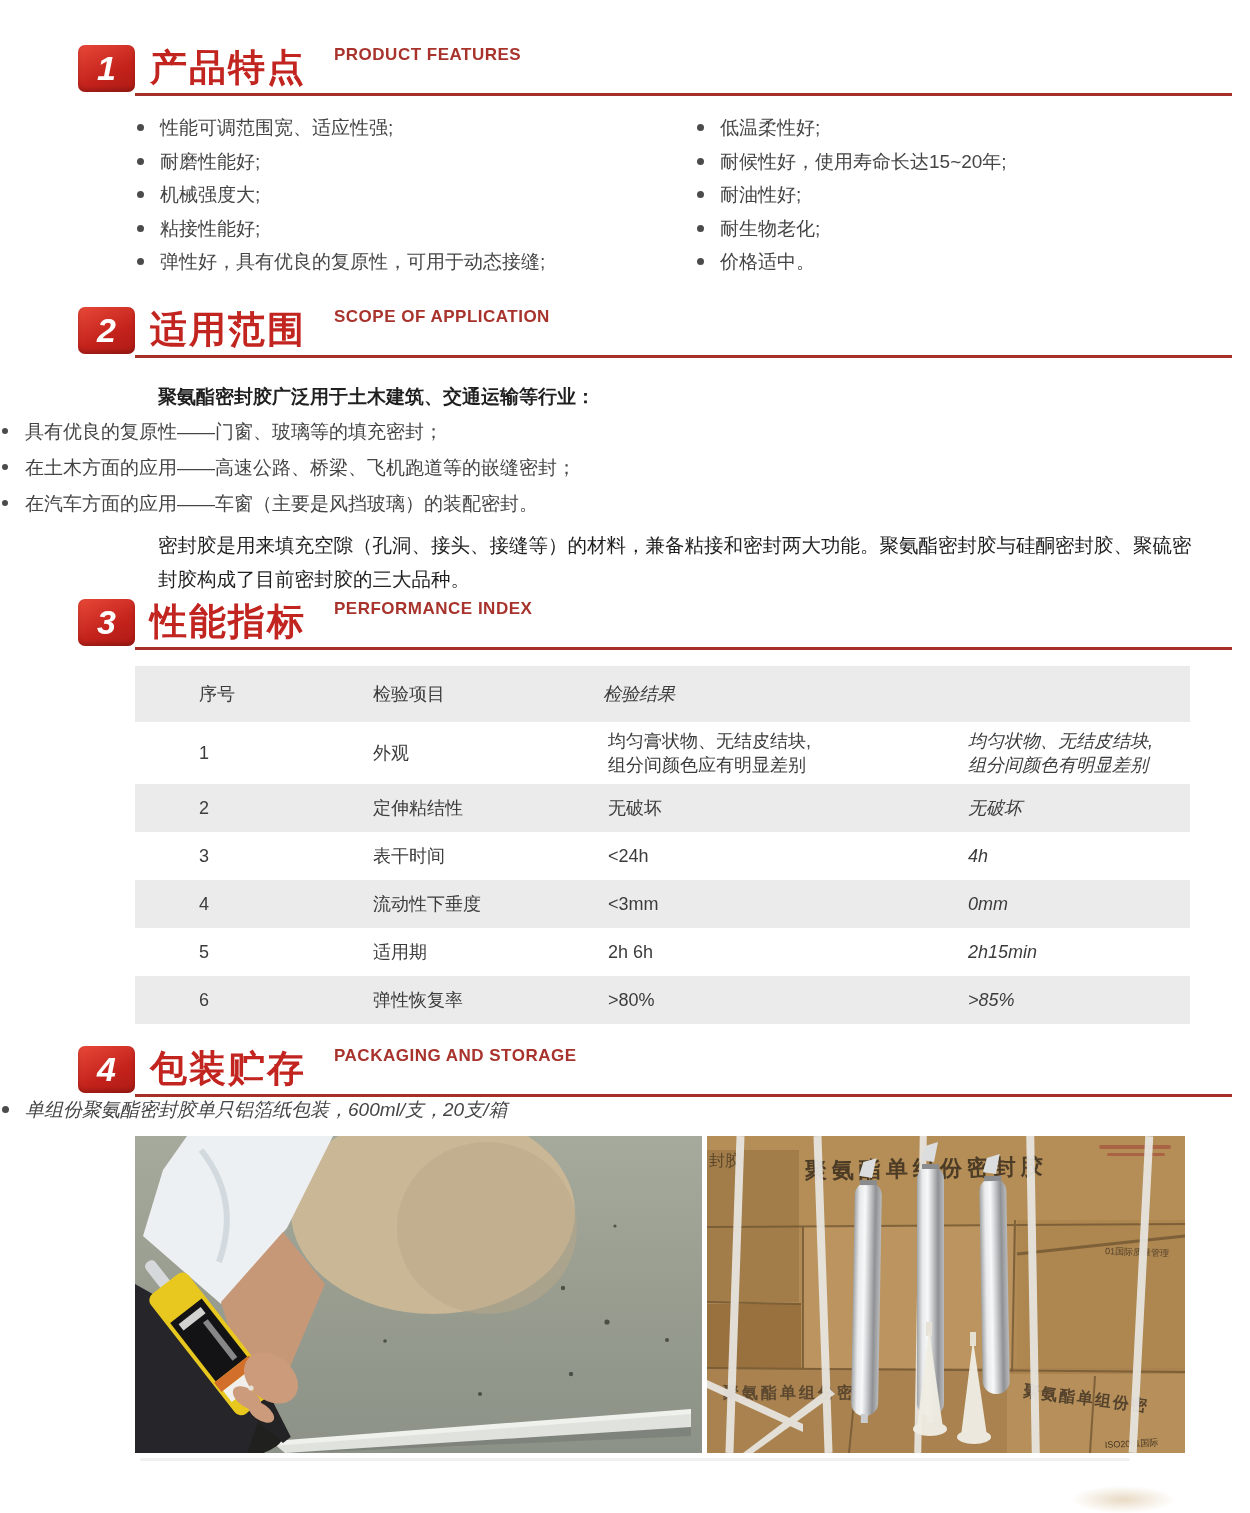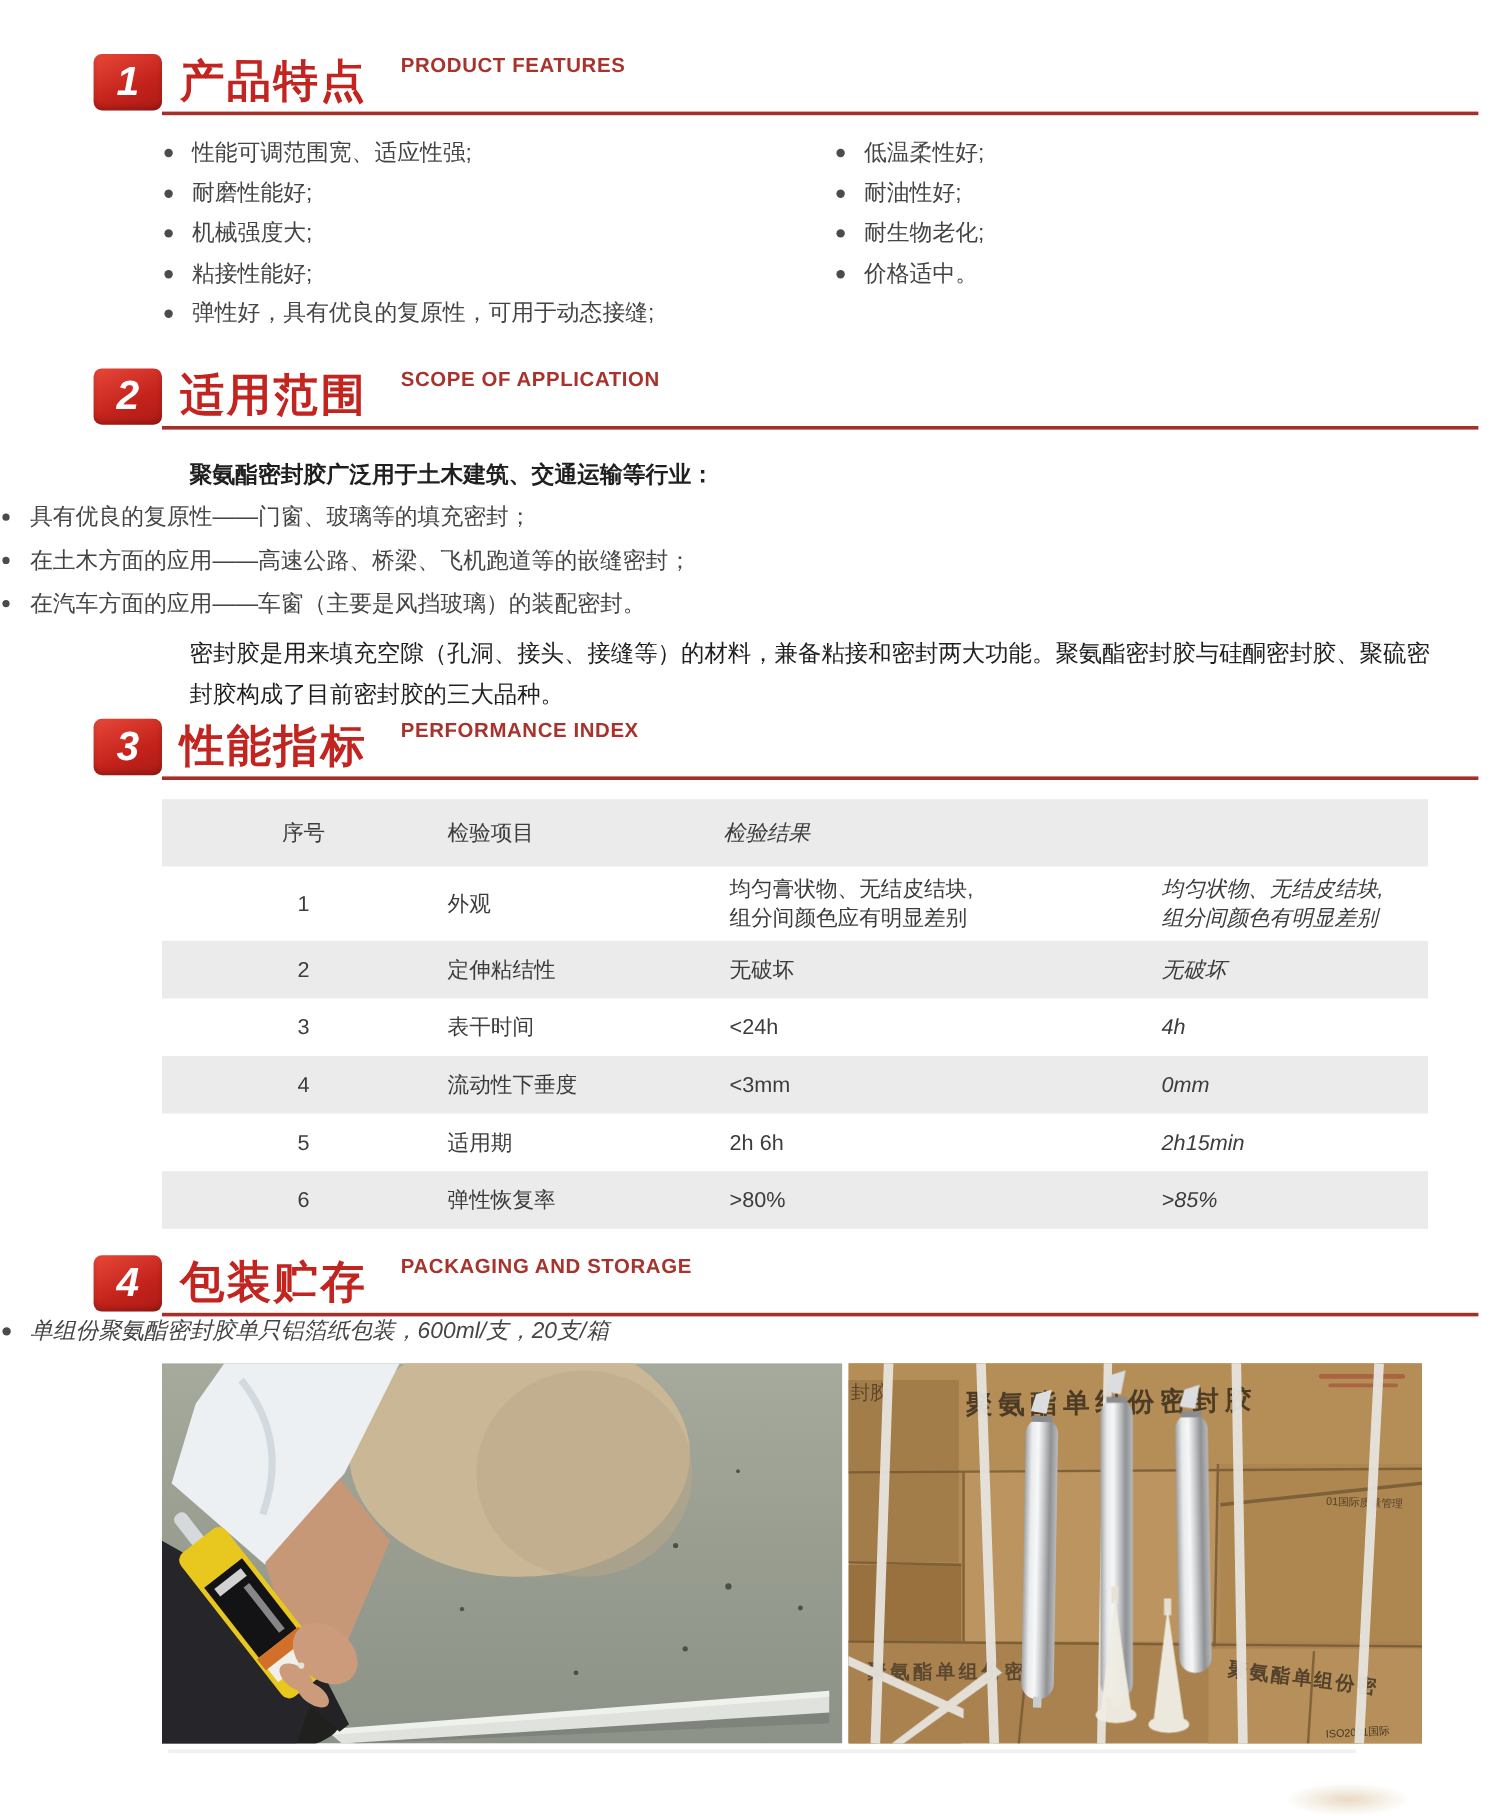--- a/index.html
+++ b/index.html
@@ -24,42 +24,42 @@
   .title-cn { font-size:37px; line-height:46px; font-weight:bold; color:#c2241f; letter-spacing:2px; }
   .title-en { font-size:17px; font-weight:bold; color:#a8332c; letter-spacing:.5px; }
 
   
   ul.blist { list-style:none; margin:0; padding:0; }
   ul.blist li { position:relative; padding-left:25px; font-size:19px; color:#454545; }
   .dot { position:absolute; left:2px; top:13px; width:7px; height:7px; border-radius:50%; background:#4b4b4b; }
 
   
   #sec1 { padding-top:45px; }
-  .features { display:flex; margin:15px 18px 0 135px; }
+  .features { display:flex; margin:15px 18px 0 135px;align-items:flex-end; }
   .features .colL { width:560px; }
   .features .colR { flex:1; }
   .features li { line-height:33.5px; }
 
   
   #sec2 { margin-top:28px; }
   .intro { margin:22px 60px 0 158px; font-size:19px; font-weight:bold; color:#1f1f1f; line-height:34px; }
   .s2-bullets { margin:2px 18px 0 135px; }
   .s2-bullets li { line-height:36px; }
   .s2-bullets .dot { top:14px; width:6px; height:6px; }
   .note { margin:6px 55px 0 158px; font-size:19.5px; font-weight:normal; color:#1f1f1f; line-height:34px; }
 
   
   #sec3 { margin-top:3px; }
   .ptable { margin:16px 0 0 135px; width:1055px; font-size:18px; color:#3c3c3c; }
   .trow {
     display:grid; grid-template-columns:190px 270px 365px 1fr;
     align-items:center; min-height:48px; padding:7px 0; box-sizing:border-box;
   }
   .trow span { white-space:pre-line; line-height:24px; }
-  .trow .c1 { padding-left:46px;text-align:center; }
+  .trow .c1 { padding-left:64px; }
   .trow .c2 { padding-left:48px; }
   .trow .c3 { padding-left:13px; }
   .trow .c4 { padding-left:8px;font-style:italic; }
   .thead { background:#ebebeb; min-height:56px; }
   .tbody .trow.alt { background:#ebebeb; }
 
   
   #sec4 { margin-top:22px; }
   .s4-bullets { margin:12px 18px 0 135px;font-style:italic; }
   .s4-bullets li { line-height:26px; }
@@ -111,20 +111,24 @@
           <span>弹性好，具有优良的复原性，可用于动态接缝;</span>
         </li>
       </ul>
     <ul class="blist colR">
 
         <li>
           <span class="dot"></span>
           <span>低温柔性好;</span>
         </li>
 
+        <li>
+          <span class="dot"></span>
+          <span>耐候性好，使用寿命长达15~20年;</span>
+        </li>
 
         <li>
           <span class="dot"></span>
           <span>耐油性好;</span>
         </li>
 
         <li>
           <span class="dot"></span>
           <span>耐生物老化;</span>
         </li>

